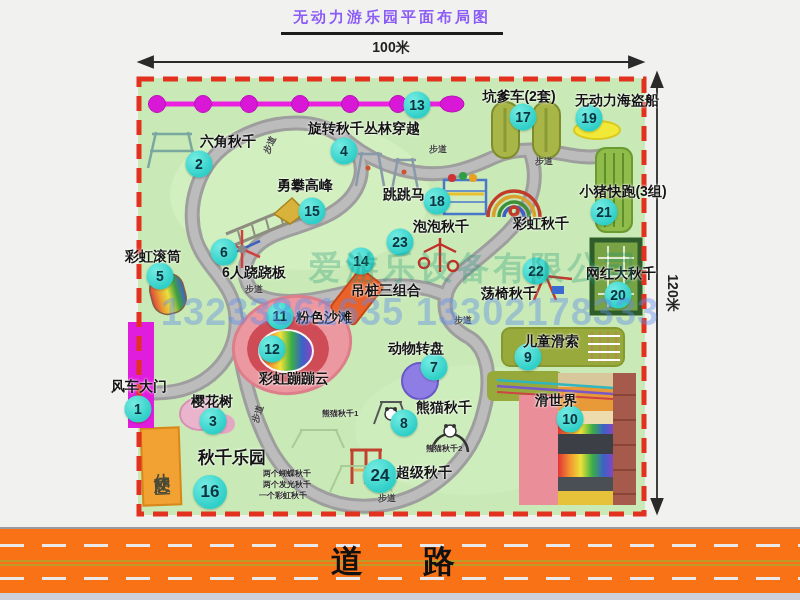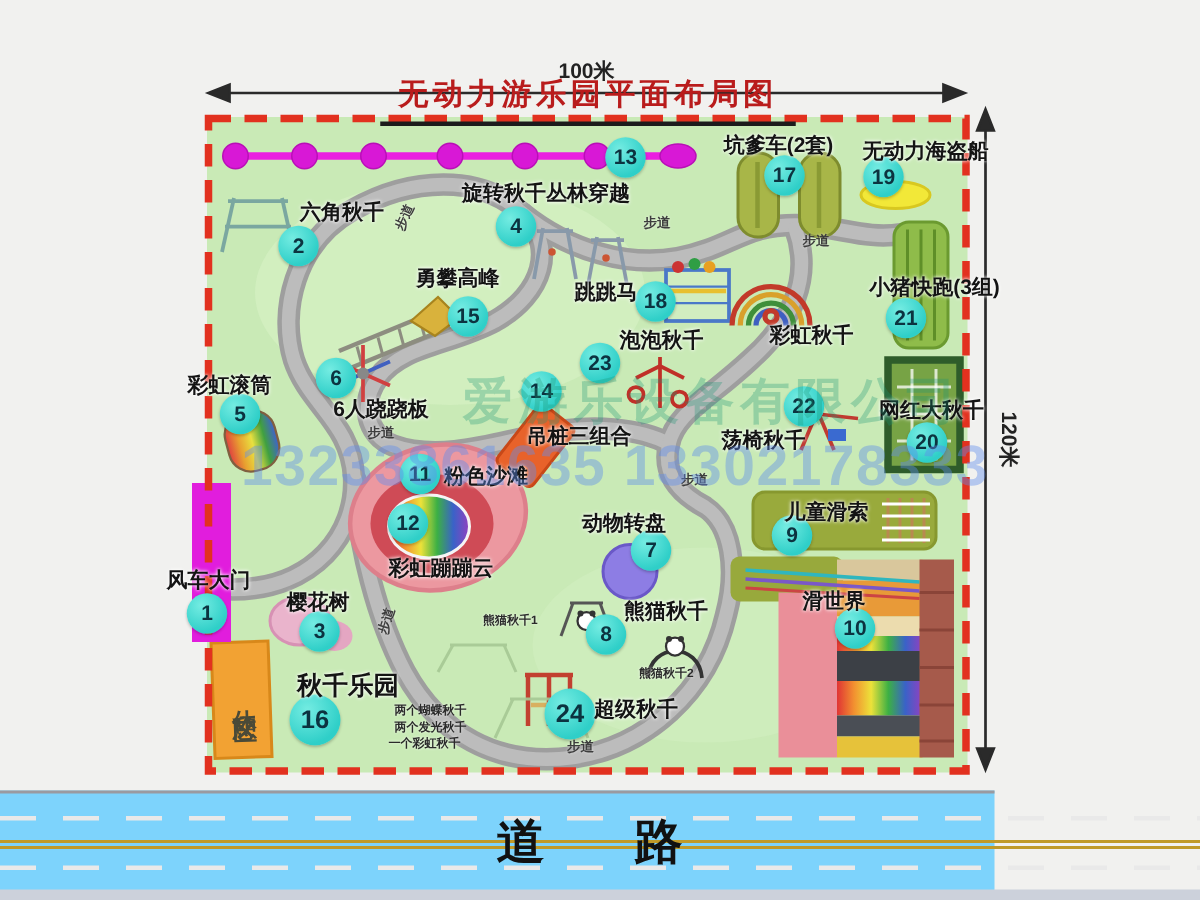--- a/index.html
+++ b/index.html
@@ -1,21 +1,21 @@
 <!DOCTYPE html>
 <html><head>
 <meta charset="utf-8">
 <style>
   html,body{margin:0;padding:0;}
   body{font-family:"Liberation Sans","DejaVu Sans",sans-serif;background:#e8e8e8;}
   .stage{position:relative;width:800px;height:600px;background:#f1f1ef;overflow:hidden;}
 
   .page-title{position:absolute;left:392px;top:8px;transform:translateX(-50%);
-    font-size:20px;font-weight:bold;color:#b91c1c;letter-spacing:3px;white-space:nowrap;
-    border-bottom:3px solid #1c1c1c;padding:0 12px 5px;z-index:40;margin-top:41px;}
+    font-size:15px;font-weight:bold;color:#8b5cf6;letter-spacing:3px;white-space:nowrap;
+    border-bottom:3px solid #1c1c1c;padding:0 12px 5px;z-index:40;}
 
   .dim-label{position:absolute;font-size:14px;font-weight:bold;color:#222;z-index:40;
     transform:translate(-50%,-50%);white-space:nowrap;}
   .dim-label.rot{transform:translate(-50%,-50%) rotate(90deg);}
 
   svg.art{position:absolute;left:0;top:0;z-index:10;pointer-events:none;}
 
   .badge{position:absolute;width:27px;height:27px;border-radius:50%;
     background:radial-gradient(circle at 35% 30%,#74ece2,#2fcfc8 70%);
     color:#0c3340;font-weight:bold;font-size:14px;line-height:27px;text-align:center;
@@ -34,21 +34,21 @@
     transform:translate(-50%,-50%);z-index:20;text-shadow:0 0 2px rgba(255,255,255,.6);}
 
   .rest-text{position:absolute;left:161px;top:466px;transform:translate(-50%,-50%) rotate(-2deg);
     writing-mode:vertical-rl;font-size:16px;font-weight:bold;color:#4a4a38;letter-spacing:4px;
     z-index:25;}
 
   .wm{position:absolute;transform:translate(-50%,-50%);font-weight:bold;white-space:nowrap;z-index:60;pointer-events:none;}
   .wm-company{left:452px;top:268px;font-size:33px;letter-spacing:4px;color:rgba(25,150,115,.30);margin-left:23px;}
   .wm-phone{left:410px;top:312px;font-size:38px;letter-spacing:1px;color:rgba(95,140,235,.42);}
 
-  .road{position:absolute;left:0;top:527px;width:663px;height:66px;background:#7dd3fc;z-index:15;
+  .road{position:absolute;left:0;top:527px;width:800px;height:66px;background:#f97316;z-index:15;
     border-top:2px solid #9a9aa0;}
   .road .dash{position:absolute;left:0;width:800px;height:3px;
     background:repeating-linear-gradient(90deg,#e9e9e9 0 24px,transparent 24px 42px);}
   .road .dash.top{top:15px;}
   .road .dash.bot{top:48px;}
   .road .yellow{position:absolute;left:0;width:800px;height:2px;background:#c09a28;}
   .road .y1{top:31px;} .road .y2{top:35px;}
   .road-text{position:absolute;left:400px;top:33px;transform:translate(-50%,-50%);
     font-size:32px;font-weight:bold;color:#111;letter-spacing:14px;z-index:16;white-space:nowrap;}
   .below-road{position:absolute;left:0;top:593px;width:800px;height:7px;background:#ccd1db;z-index:15;}
@@ -377,21 +377,21 @@
   <div class="badge" style="left:224px;top:252px;">6</div>
   <div class="badge" style="left:434px;top:367px;">7</div>
   <div class="badge" style="left:404px;top:423px;">8</div>
   <div class="badge" style="left:528px;top:357px;">9</div>
   <div class="badge" style="left:570px;top:419px;">10</div>
   <div class="badge" style="left:280px;top:316px;">11</div>
   <div class="badge" style="left:272px;top:349px;">12</div>
   <div class="badge" style="left:417px;top:105px;">13</div>
   <div class="badge" style="left:361px;top:261px;">14</div>
   <div class="badge" style="left:312px;top:211px;">15</div>
-  <div class="badge badge--lg" style="left:210px;top:480px;">16</div>
+  <div class="badge badge--lg" style="left:210px;top:492px;">16</div>
   <div class="badge" style="left:523px;top:117px;">17</div>
   <div class="badge" style="left:437px;top:201px;text-align:center;">18</div>
   <div class="badge" style="left:589px;top:118px;">19</div>
   <div class="badge" style="left:618px;top:295px;">20</div>
   <div class="badge" style="left:604px;top:212px;">21</div>
   <div class="badge" style="left:536px;top:271px;">22</div>
   <div class="badge" style="left:400px;top:242px;">23</div>
   <div class="badge badge--lg" style="left:380px;top:476px;">24</div>
 
   <div class="road">

